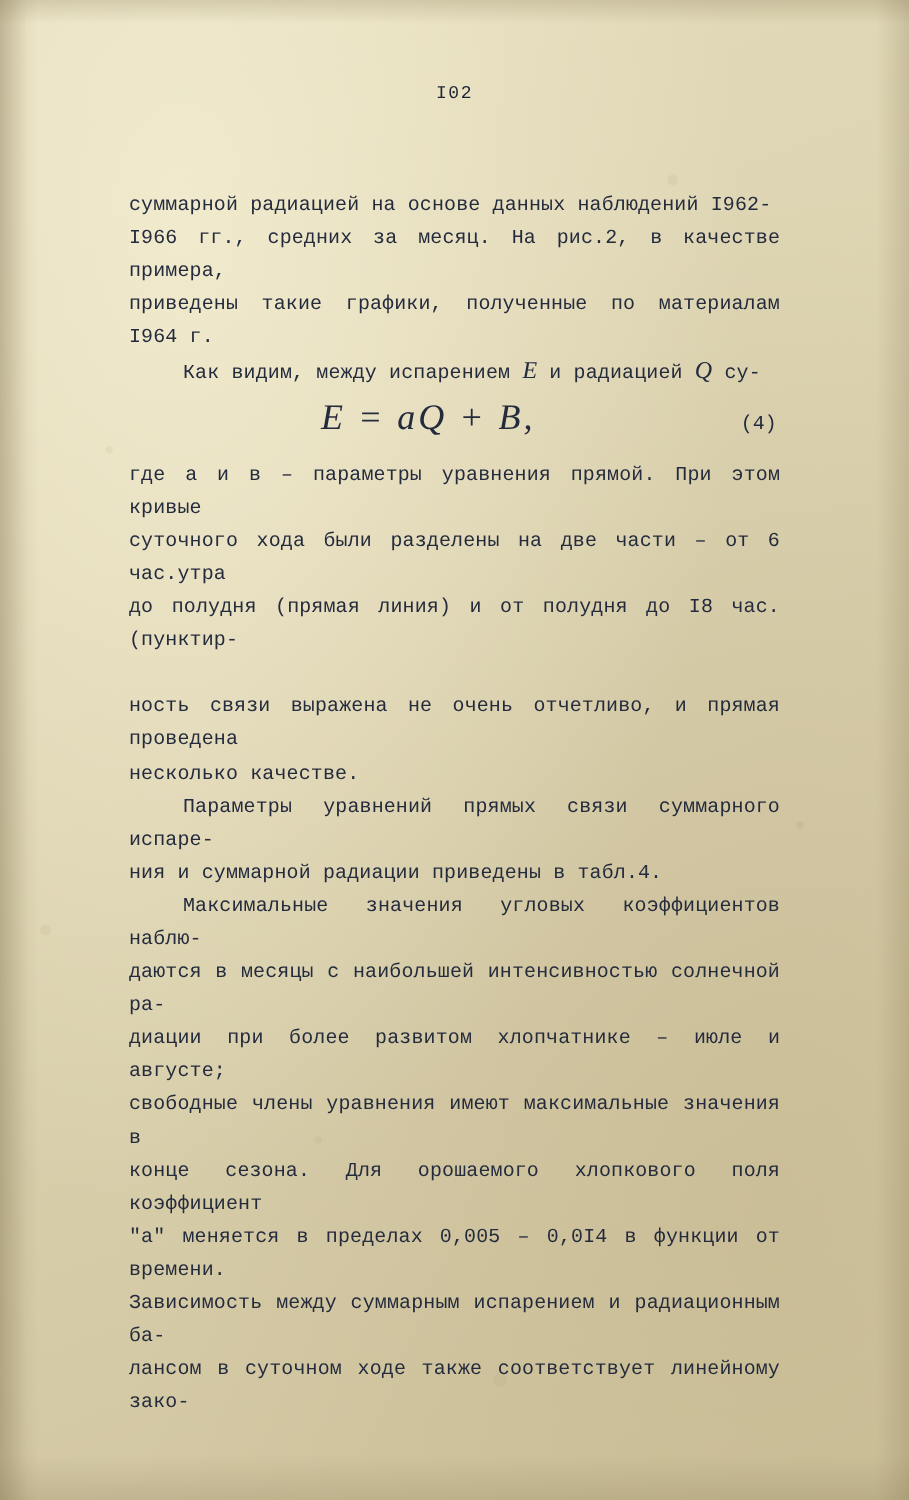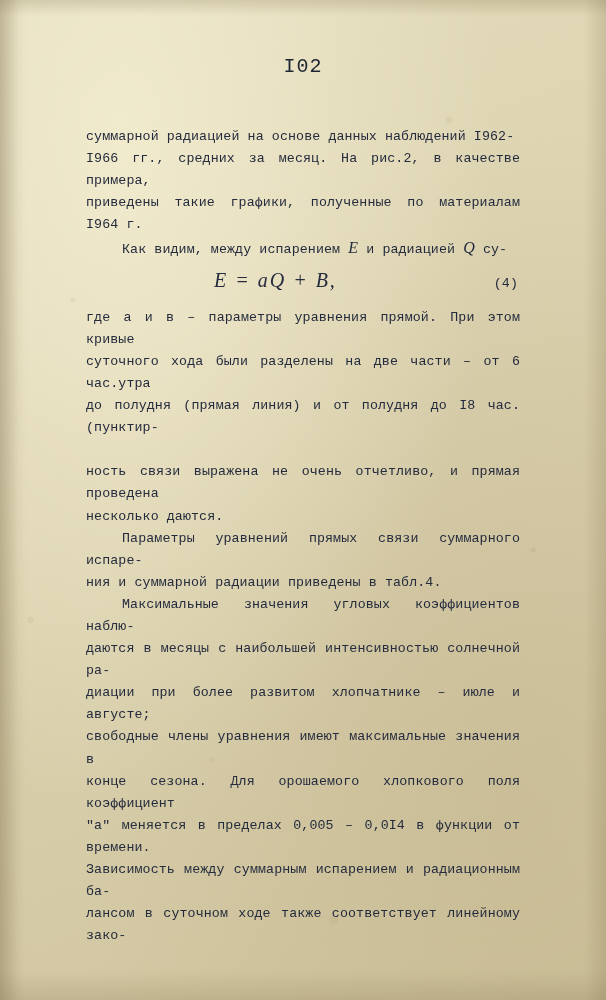--- a/index.html
+++ b/index.html
@@ -66,21 +66,21 @@
     background: linear-gradient(to left, rgba(120,105,70,0.22), rgba(120,105,70,0));
     pointer-events: none;
   }
 
   .page-number {
     position: absolute;
     top: 55px;
     left: 0;
     width: 606px;
     text-align: center;
-    font-size: 20px;
+    font-size: 12px;
     letter-spacing: 1px;
     color: #1d2433;
     font-family: "Liberation Mono", monospace;
   }
 
   .body-text {
     position: absolute;
     left: 86px;
     top: 104px;
     width: 434px;
@@ -104,21 +104,21 @@
   .eq-line {
     position: relative;
     height: 46px;
   }
   .equation {
     position: absolute;
     left: 128px;
     top: 8px;
     font-family: "Liberation Serif", serif;
     font-style: italic;
-    font-size: 20px;
+    font-size: 24px;
     letter-spacing: 2px;
     color: #242b3d;
   }
   .eq-num {
     position: absolute;
     right: 2px;
     top: 12px;
     font-family: "Liberation Mono", monospace;
     font-size: 13.3px;
     font-style: normal;
@@ -163,21 +163,21 @@
       <span class="equation">E = aQ + B,</span>
       <span class="eq-num">(4)</span>
     </div>
 
     <div class="para">
       <span>где a и в – параметры уравнения прямой. При этом  кривые</span><br>
       <span>суточного хода были разделены на две части – от 6 час.утра</span><br>
       <span>до полудня (прямая линия) и от полудня до I8 час. (пунктир-</span><br>
       <br>
       <span>ность связи выражена не очень отчетливо, и прямая проведена</span><br>
-      <span>несколько даются.</span>
+      <span>несколько качестве.</span>
     </div>
 
     <div class="para indent">
       <span>Параметры уравнений прямых связи суммарного испаре-</span><br>
       <span>ния и суммарной радиации приведены в табл.4.</span>
     </div>
 
     <div class="para indent">
       <span>Максимальные значения угловых коэффициентов наблю-</span><br>
       <span>даются в месяцы с наибольшей интенсивностью солнечной ра-</span><br>

